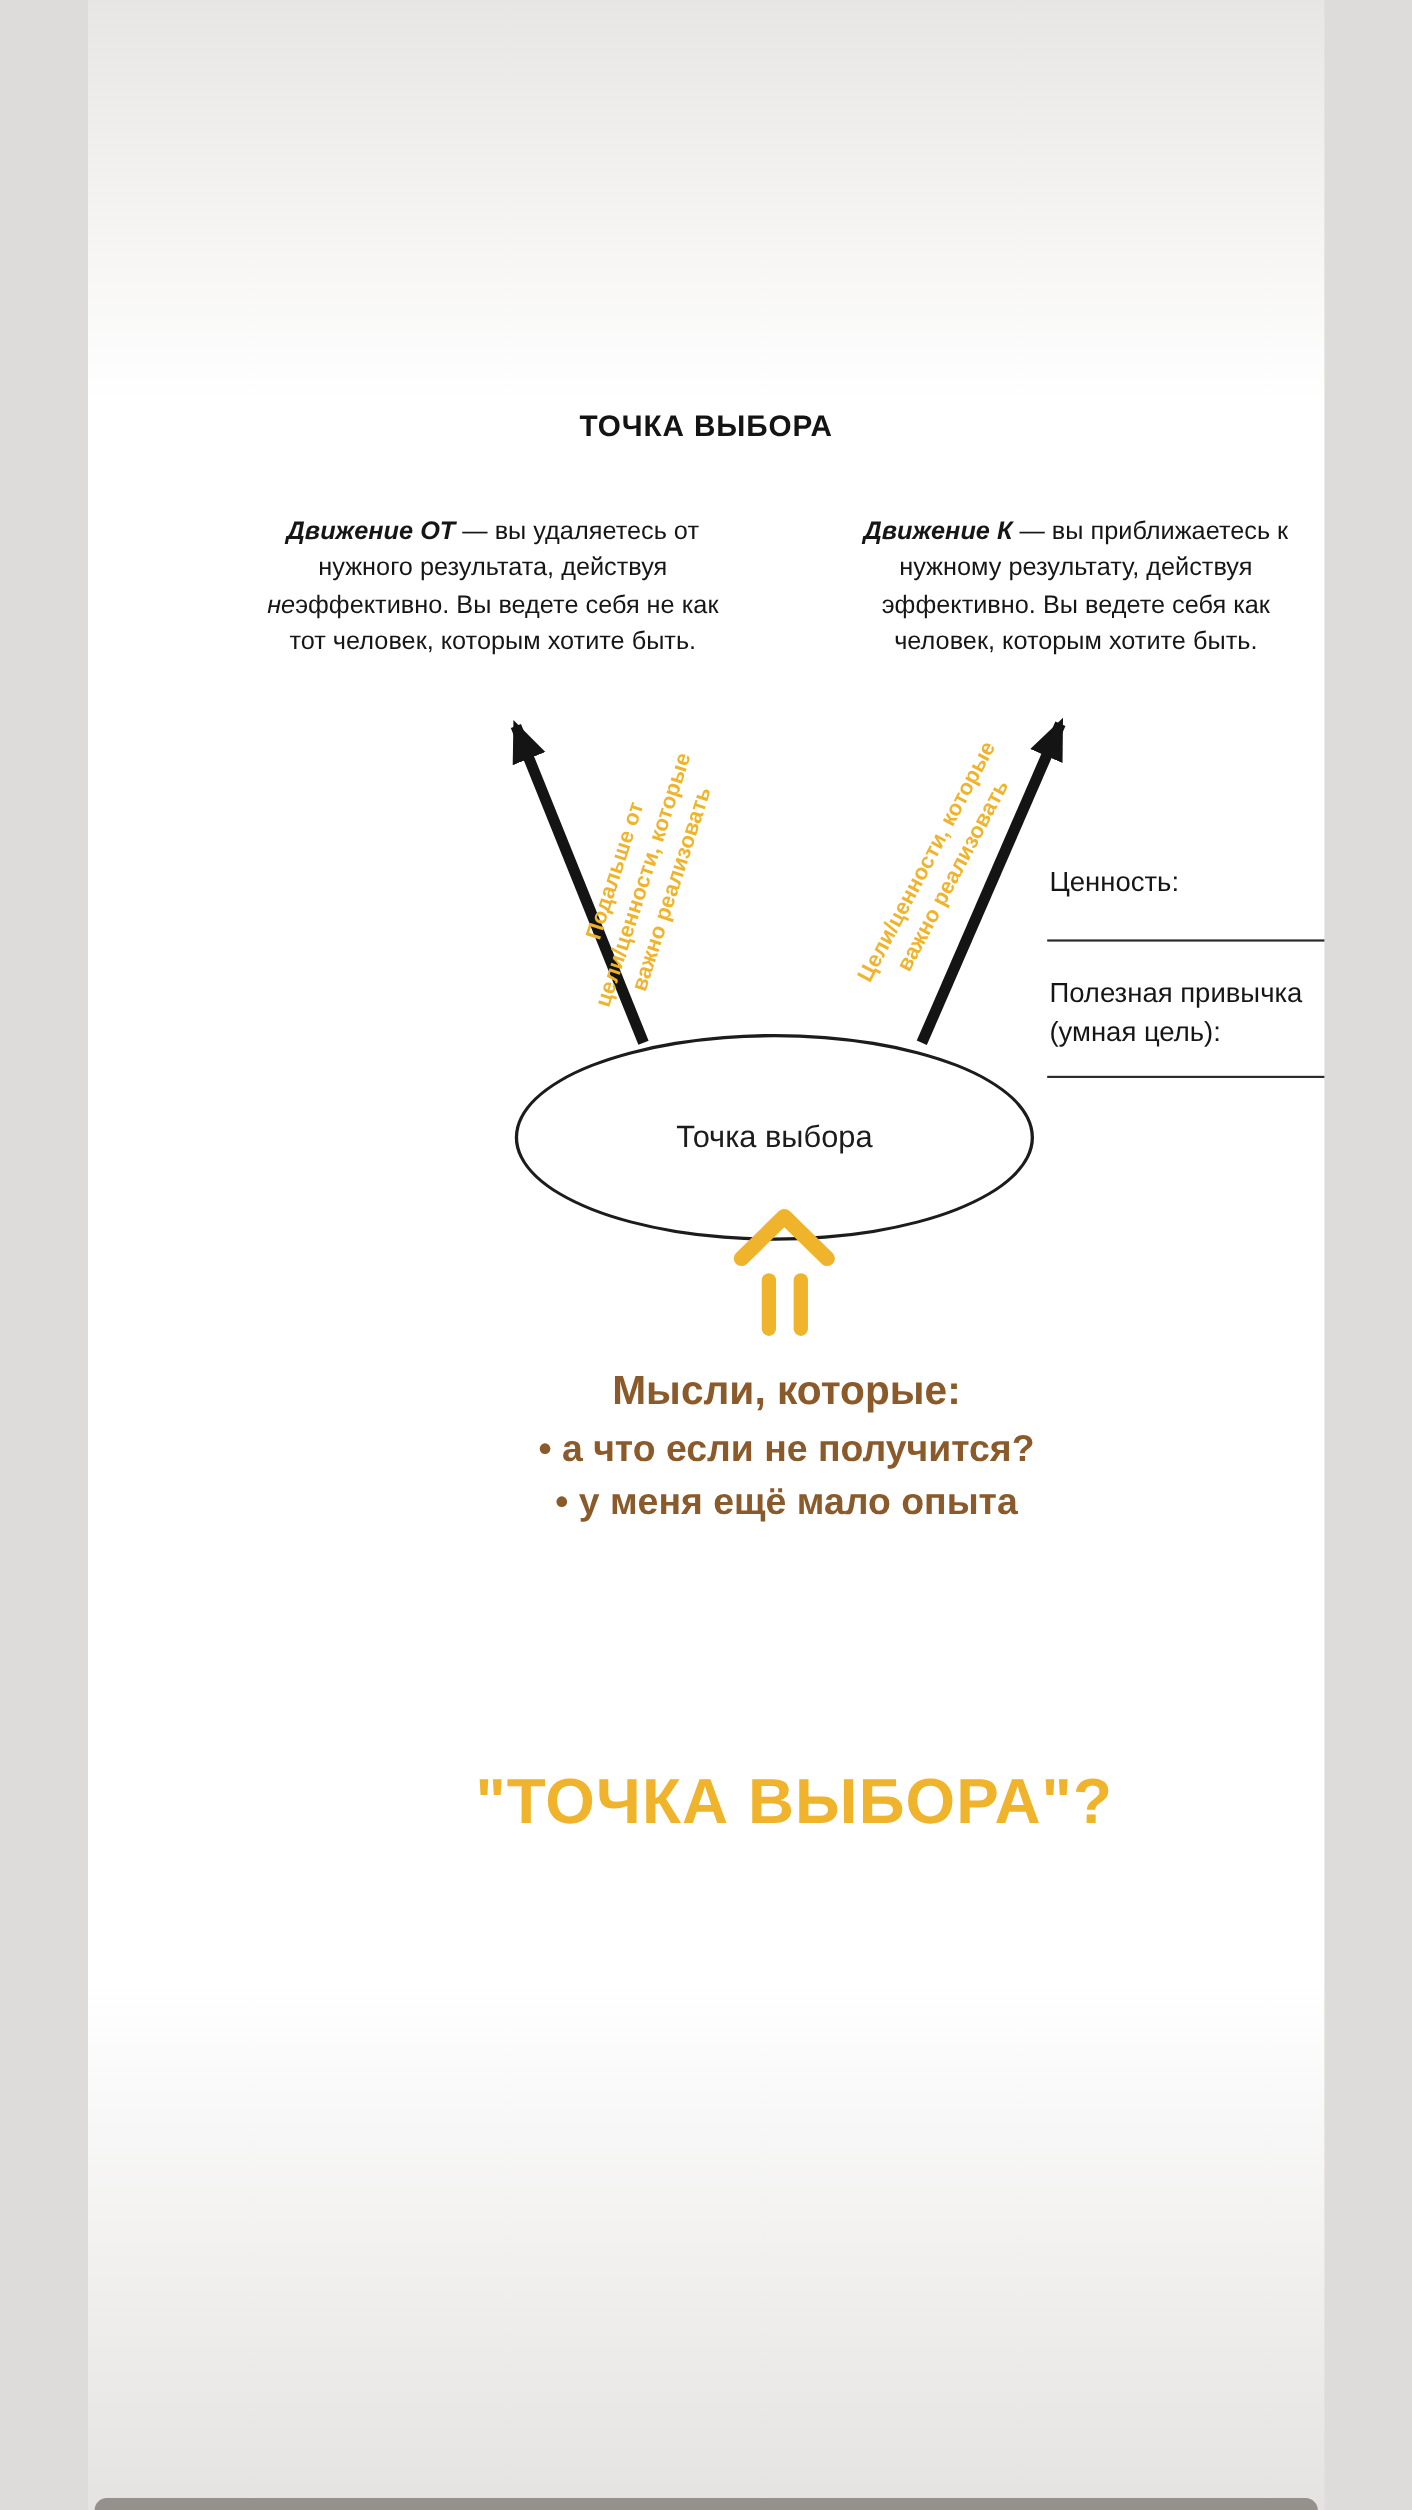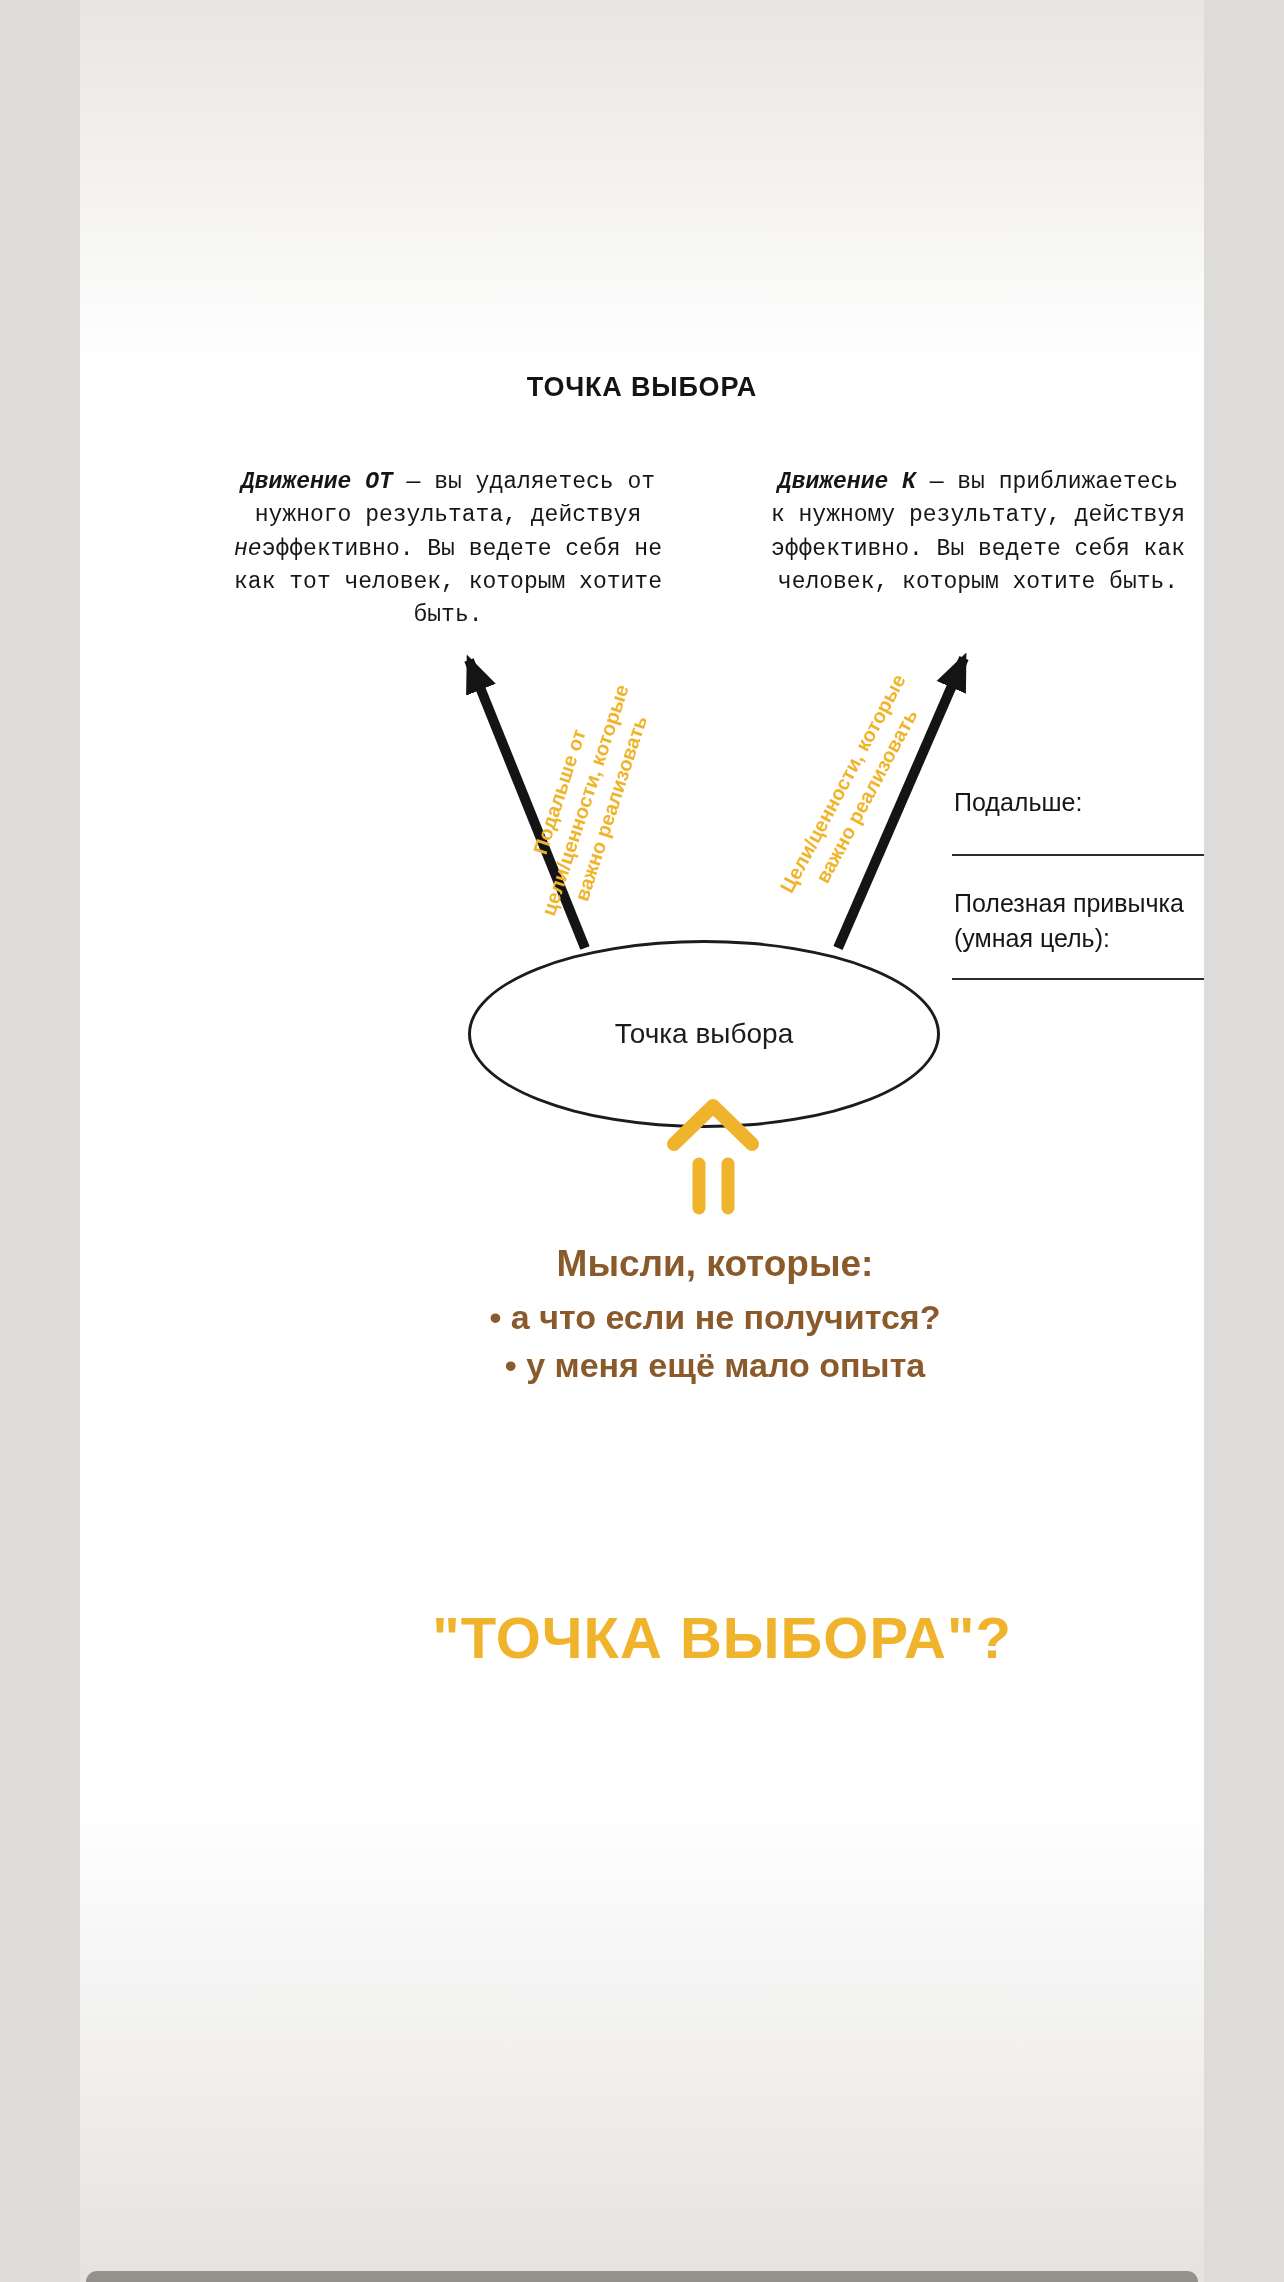--- a/index.html
+++ b/index.html
@@ -10,21 +10,21 @@
     position:relative; width:1124px; height:2282px; overflow:hidden; margin:0 auto;
     background:linear-gradient(180deg,#e7e6e4 0%, #f2f1ef 7%, #ffffff 16%, #ffffff 79%, #f0efee 91%, #e4e3e1 100%);
   }
 
   
   .dg-title{
     position:absolute; top:372px; left:0; width:100%; text-align:center;
     font-size:27px; font-weight:700; letter-spacing:.8px; color:#141414;
   }
   .para{
-    position:absolute; text-align:center; font-size:23px; line-height:1.45; color:#161616;font-family:Liberation Mono, monospace;
+    position:absolute; text-align:center; font-size:23px; line-height:1.45; color:#161616;
   }
   .para-left{ left:146px; top:466px; width:444px; }
   .para-right{ left:686px; top:466px; width:424px; }
   .para .lead{ font-weight:700; font-style:italic; }
   .para .em{ font-style:italic; }
 
   .arrows-svg{ position:absolute; left:0; top:0; width:1284px; height:2282px; }
 
   .note{
     position:absolute; display:flex; align-items:center; justify-content:center;
@@ -93,21 +93,21 @@
       <line x1="505" y1="948" x2="389" y2="660" stroke="#141414" stroke-width="10" marker-end="url(#ah)"></line>
       <line x1="758" y1="948" x2="884" y2="658" stroke="#141414" stroke-width="10" marker-end="url(#ah)"></line>
     </svg>
 
     <div class="note note-left">Подальше от
 цели/ценности, которые
 важно реализовать</div>
     <div class="note note-right">Цели/ценности, которые
 важно реализовать</div>
 
-    <div class="value-label">Подальше:</div>
+    <div class="value-label">Ценность:</div>
     <div class="rule rule-value"></div>
 
     <div class="habit-label">Полезная привычка
 (умная цель):</div>
     <div class="rule rule-habit"></div>
 
     <div class="ellipse">
       <span class="ellipse-label">Точка выбора</span>
     </div>
 

